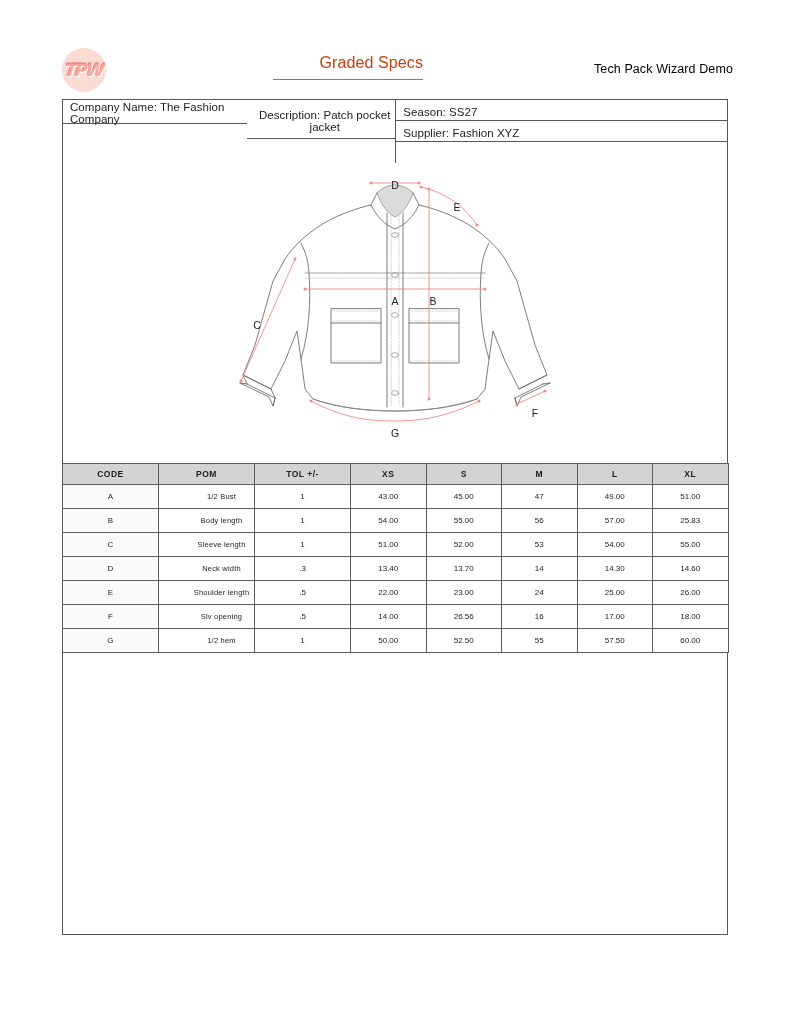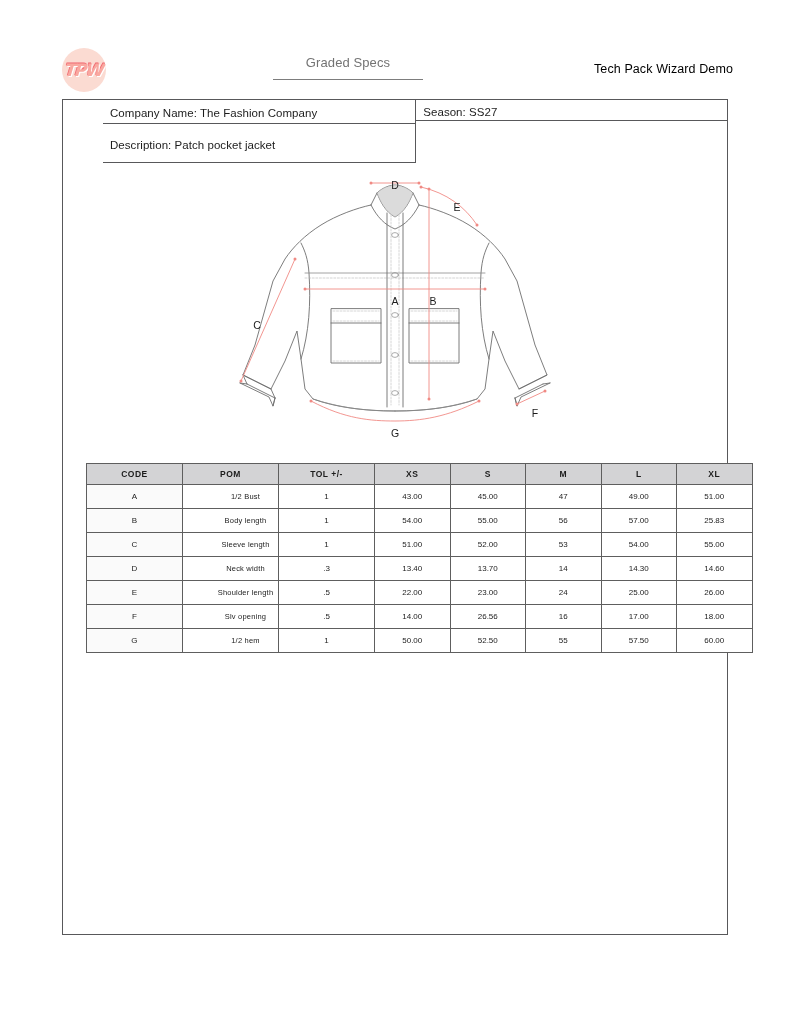--- a/index.html
+++ b/index.html
@@ -54,24 +54,25 @@
     user-select: none;
   }
   .doc-title-wrap {
     position: absolute;
     left: 273px;
     top: 55px;
     width: 150px;
     text-align: center;
   }
   .doc-title {
-    font-size: 13px;
-    color: #737373;
+    font-size: 16px;
+    color: #c2410c;
     line-height: 16px;
     letter-spacing: 0.1px;
+    text-align: right;
   }
   .doc-title-rule {
     position: absolute;
     left: 273px;
     top: 79px;
     width: 150px;
     height: 1px;
     background: #7d7d7d;
   }
   .demo-label {
@@ -103,22 +104,20 @@
     top: 0;
     width: 100%;
     height: 63px;
     display: flex;
   }
   .info-left {
     width: 50.2%;
     box-sizing: border-box;
     border-right: 1.2px solid #58585a;
     display: flex;
-    flex-direction: column;
-    margin-left: 40px;
   }
   .info-right {
     width: 49.8%;
     box-sizing: border-box;
     display: flex;
     flex-direction: column;
   }
   .info-cell {
     box-sizing: border-box;
     border-bottom: 1.2px solid #58585a;
@@ -145,21 +144,20 @@
     display: block;
     margin: 0 auto;
   }
 
   
   .spec-table-wrap {
     position: absolute;
     left: -1px;
     top: 363px;
     width: 666px;
-    margin-left: 24px;
   }
   table.spec-table {
     border-collapse: collapse;
     width: 666px;
     table-layout: fixed;
   }
   table.spec-table th,
   table.spec-table td {
     border: 1.1px solid #5e5e5e;
     text-align: center;
@@ -217,20 +215,21 @@
 
 <div class="content-box">
 
   <div class="info-grid">
     <div class="info-left">
       <div class="info-cell">Company Name: The Fashion Company</div>
       <div class="info-cell tall">Description: Patch pocket jacket</div>
     </div>
     <div class="info-right">
       <div class="info-cell">Season: SS27</div>
+      <div class="info-cell">Supplier: Fashion XYZ</div>
     </div>
   </div>
 
   <div class="sketch-area">
     <svg width="420" height="290" viewBox="0 0 420 290">
       <g fill="none" stroke="#6e6e6e" stroke-width="0.9" stroke-linejoin="round" stroke-linecap="round">
 
         <path d="M186,42 C172,45 152,52 136,62 C120,72 108,84 100,96
                  L88,118 L70,182 L58,212
                  L86,226 L100,198 L112,168

